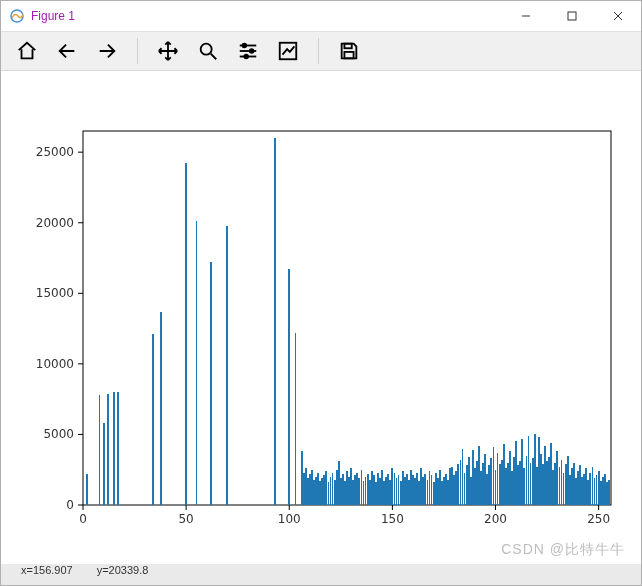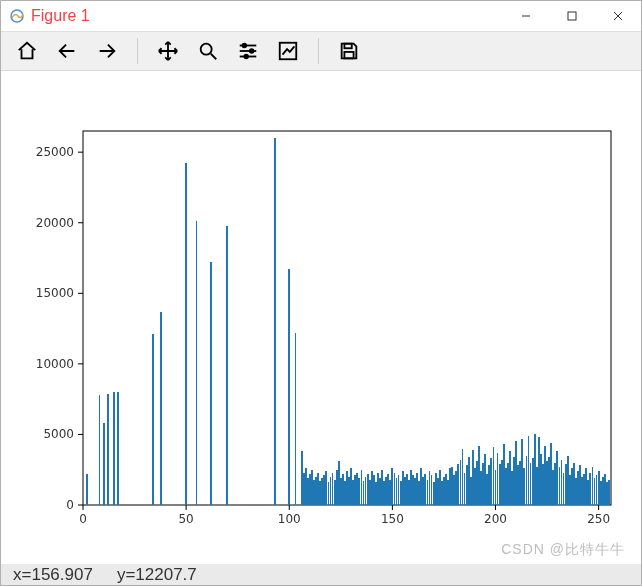--- a/index.html
+++ b/index.html
@@ -1,28 +1,28 @@
 <!DOCTYPE html>
 <html><head>
 <meta charset="utf-8">
 <style>
   html,body{margin:0;padding:0;font-family:"Segoe UI",Arial,sans-serif;font-size:12px;color:#000;background:#fff}
   .window{width:642px;height:586px;border:1px solid #b0b0b0;box-sizing:border-box;display:flex;flex-direction:column;background:#fff;position:relative}
   .titlebar{height:30px;display:flex;align-items:center;background:#fff;border-bottom:1px solid #e0e0e0}
   .titlebar .ico{width:16px;height:16px;margin:0 6px 0 8px}
-  .titlebar .title{flex:0 0 auto;font-size:16px;color:#ef4444}
+  .titlebar .title{flex:0 0 auto;font-size:12px;color:#a21caf}
   .titlebar .spacer{flex:1}
   .winbtn{width:46px;height:30px;display:flex;align-items:center;justify-content:center;color:#333}
   .winbtn svg{width:10px;height:10px}
   .toolbar{height:40px;background:#f0f0f0;border-bottom:1px solid #d9d9d9;display:flex;align-items:center;padding:0 6px}
   .tbtn{width:36px;height:36px;display:flex;align-items:center;justify-content:center;margin:0 2px}
   .tbtn svg{width:22px;height:22px;stroke:#000;fill:none;stroke-width:2}
   .tsep{width:1px;height:26px;background:#cfcfcf;margin:0 10px}
   .canvas-area{flex:1;position:relative;background:#fff}
-  .statusbar{height:22px;background:#eaeaea;display:flex;align-items:center;padding:0 12px;font-size:17px;color:#333}
+  .statusbar{height:22px;background:#eaeaea;display:flex;align-items:flex-start;padding:0 20px;font-size:11px;color:#333}
   .statusbar span{margin-right:24px}
   svg text{font-family:"DejaVu Sans",Arial,sans-serif;font-size:12px;fill:#333}
   .watermark{position:absolute;right:16px;bottom:26px;color:#bdbdbd;font-size:14px;letter-spacing:1px;pointer-events:none}
 </style>
 </head>
 <body>
 
 <div class="window">
 
   <div class="titlebar">
@@ -296,15 +296,15 @@
         <rect x="602.884375" y="402.9509433962264" width="1.85625" height="31.04905660377358" fill="#1f77b4" shape-rendering="crispEdges"></rect>
         <rect x="604.946875" y="411.4188679245283" width="1.85625" height="22.581132075471714" fill="#1f77b4" shape-rendering="crispEdges"></rect>
         <rect x="607.009375" y="408.59622641509435" width="1.85625" height="25.40377358490565" fill="#1f77b4" shape-rendering="crispEdges"></rect>
       </svg>
   </div>
 
   <div class="watermark">CSDN @比特牛牛</div>
 
   <div class="statusbar">
     <span>x=156.907</span>
-    <span>y=12207.7</span>
+    <span>y=20339.8</span>
   </div>
 </div>
 
 </body></html>

